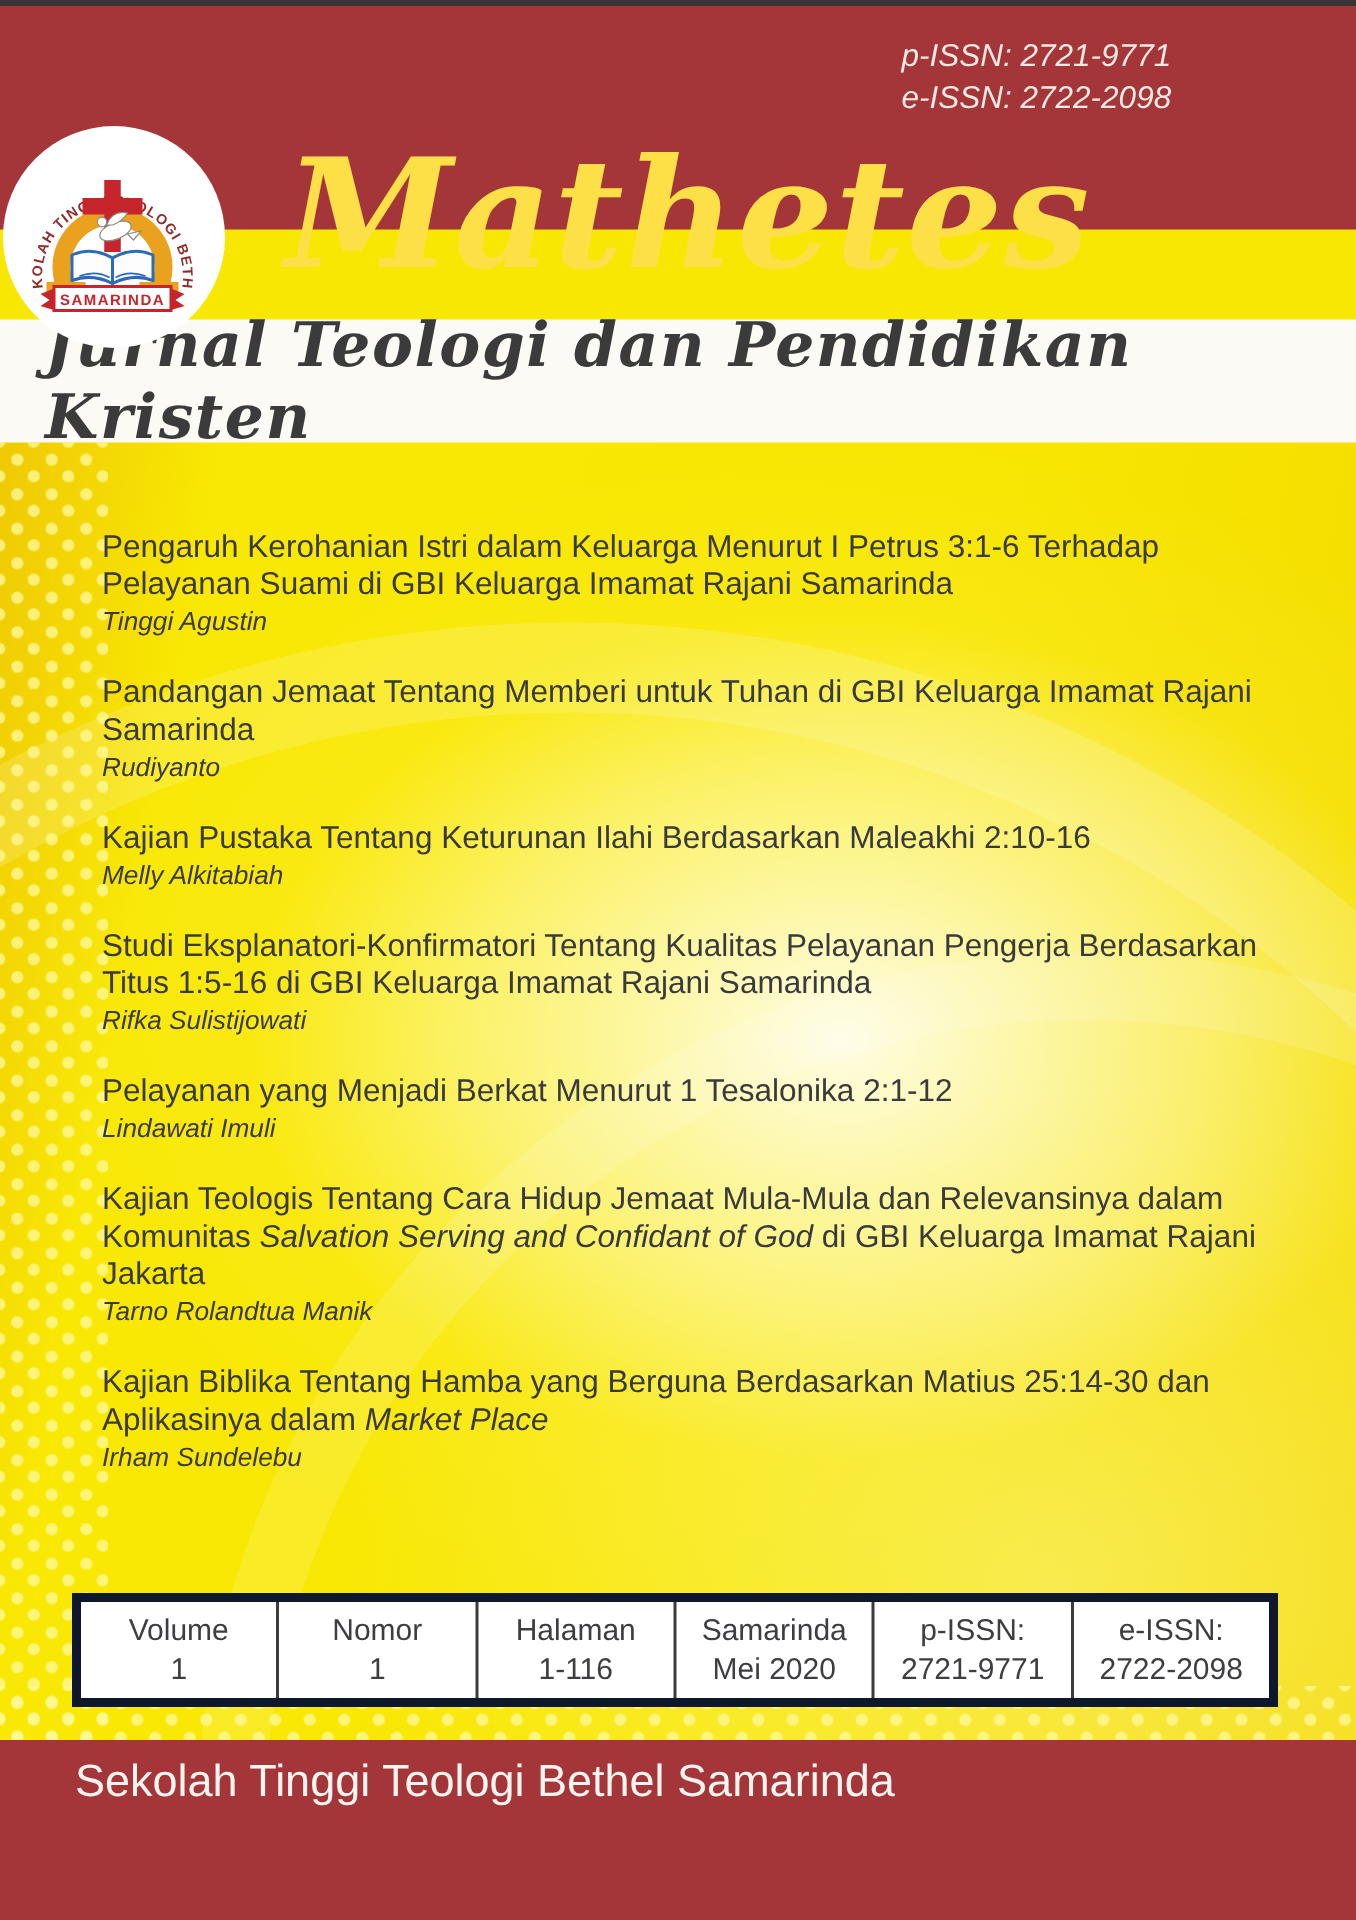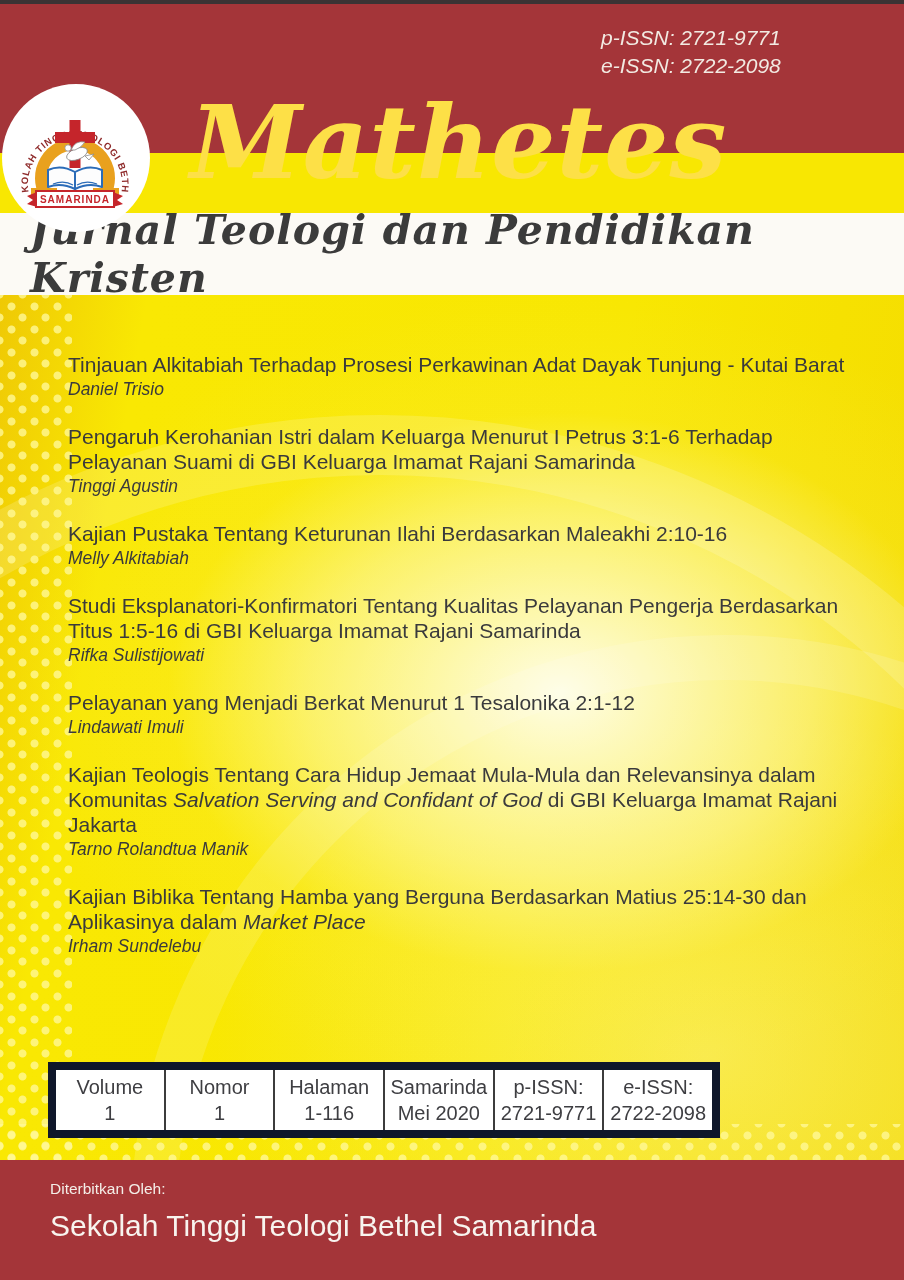--- a/index.html
+++ b/index.html
@@ -51,22 +51,22 @@
   .dots-bottom{left:0;right:0;bottom:0;height:36px;}
 
   
   .articles{position:relative;padding:57px 34px 0 68px;z-index:6;}
   .article{margin-bottom:24px;}
   .a-title{font-size:21px;line-height:25px;color:#3a3a3c;}
   .a-author{font-size:17.5px;line-height:22px;font-style:italic;color:#3a3a3c;margin-top:1px;}
 
   
   .vol-table{
-    position:absolute;left:48px;top:1062px;width:672px;height:76px;z-index:20;
-    display:flex;background:#ffffff;border:8px solid #0f172a;box-sizing:border-box;
+    position:absolute;left:48px;top:1062px;width:804px;height:76px;z-index:20;
+    display:flex;background:#ffffff;border:6px solid #0f172a;box-sizing:border-box;
   }
   .vt-cell{
     flex:1;border-right:2px solid #3c3c3c;display:flex;flex-direction:column;
     align-items:center;justify-content:center;text-align:center;
   }
   .vt-cell:last-child{border-right:none;}
   .cell-label,.cell-value{font-size:20px;line-height:26px;color:#3e3e42;}
 
   
   .footer{position:absolute;top:1160px;left:0;right:0;height:120px;background:#A43539;z-index:20;padding-left:50px;box-sizing:border-box;}
@@ -134,30 +134,30 @@
   </div>
 
   <div class="body-yellow">
     <div class="arc1"></div>
     <div class="arc2"></div>
     <div class="dots-left"></div>
     <div class="dots-bottom"></div>
 
     <div class="articles">
 
-        <div class="article">
-          <div class="a-title"><span>Tinjauan Alkitabiah Terhadap Prosesi Perkawinan Adat Dayak Tunjung - Kutai Barat</span></div>
-          <div class="a-author">Daniel Trisio</div>
-        </div>
 
         <div class="article">
           <div class="a-title"><span>Pengaruh Kerohanian Istri dalam Keluarga Menurut I Petrus 3:1-6 Terhadap Pelayanan Suami di GBI Keluarga Imamat Rajani Samarinda</span></div>
           <div class="a-author">Tinggi Agustin</div>
         </div>
 
+        <div class="article">
+          <div class="a-title"><span>Pandangan Jemaat Tentang Memberi untuk Tuhan di GBI Keluarga Imamat Rajani Samarinda</span></div>
+          <div class="a-author">Rudiyanto</div>
+        </div>
 
         <div class="article">
           <div class="a-title"><span>Kajian Pustaka Tentang Keturunan Ilahi Berdasarkan Maleakhi 2:10-16</span></div>
           <div class="a-author">Melly Alkitabiah</div>
         </div>
 
         <div class="article">
           <div class="a-title"><span>Studi Eksplanatori-Konfirmatori Tentang Kualitas Pelayanan Pengerja Berdasarkan Titus 1:5-16 di GBI Keluarga Imamat Rajani Samarinda</span></div>
           <div class="a-author">Rifka Sulistijowati</div>
         </div>
@@ -206,16 +206,15 @@
         <div class="cell-value">2721-9771</div>
       </div>
 
       <div class="vt-cell">
         <div class="cell-label">e-ISSN:</div>
         <div class="cell-value">2722-2098</div>
       </div>
     </div>
 
   <div class="footer">
-    <div class="published-by">Diterbitkan Oleh:</div>
     <div class="publisher">Sekolah Tinggi Teologi Bethel Samarinda</div>
   </div>
 </div>
 
 </body></html>

